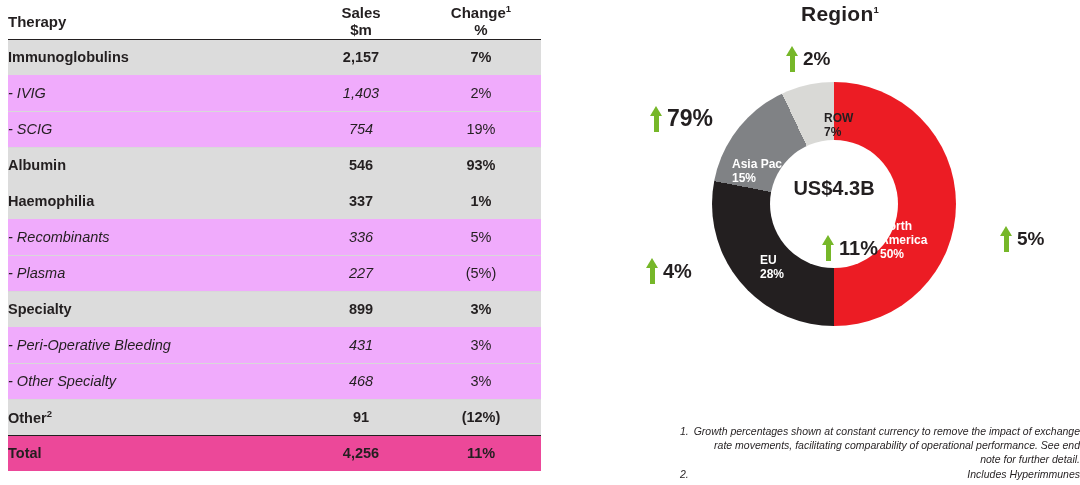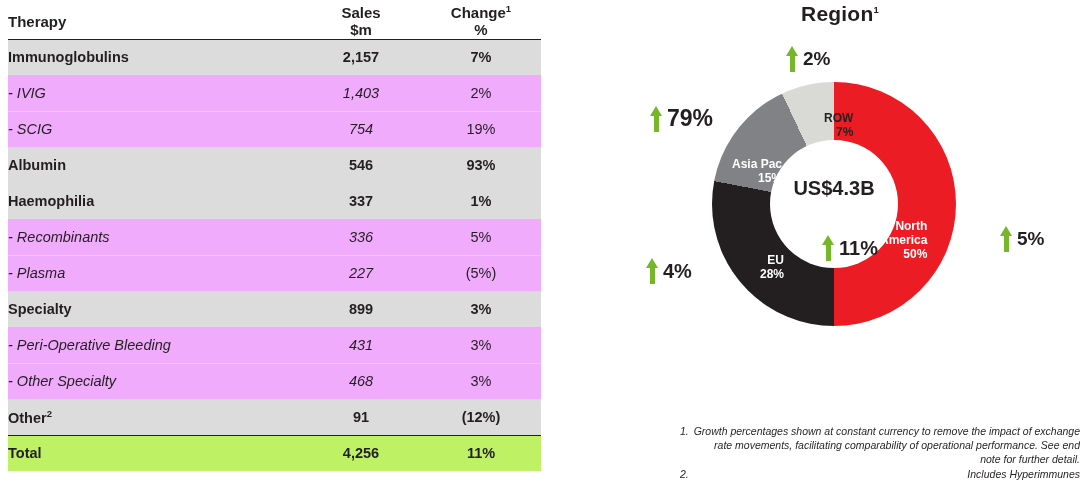--- a/index.html
+++ b/index.html
@@ -39,21 +39,21 @@
     line-height: 1.15;
   }
   .th-label { text-align: left; }
   .th-num { text-align: center; }
   thead tr { border-bottom: 1.6px solid #231f20; }
   .sup { font-size: 9.5px; vertical-align: super; }
 
   tbody tr { height: 36px; }
   tbody tr.shaded { background: #dcdcdc; }
   tbody tr.plain { background: #f0abfc; border-bottom: 1px solid #d8d8d8; }
-  tbody tr.total-row { border-top: 1.6px solid #231f20; background:#bef264; }
+  tbody tr.total-row { border-top: 1.6px solid #231f20; background:#ec4899; }
 
   td.c-label {
     text-align: left;
     padding: 0 10px;
     white-space: nowrap;
   }
   td.c-num {
     text-align: center;
     padding: 0 10px;
     width: 120px;
@@ -106,21 +106,21 @@
     transform: translate(-50%, -50%);
     font-size: 20px;
     font-weight: bold;
     white-space: nowrap;
     color: #231f20;
   }
   #center-value { margin-top: -16px; }
 
   .slice-label {
     position: absolute;
-    text-align: right;
+    text-align: left;
     font-size: 12px;
     font-weight: bold;
     line-height: 1.15;
     white-space: nowrap;
   }
   .slice-label .pct { font-weight: bold; }
   .label-na { color: #ffffff; left: 168px; top: 138px; }
   .label-eu { color: #ffffff; left: 48px; top: 172px; }
   .label-ap { color: #ffffff; left: 20px; top: 76px; }
   .label-row { color: #231f20; left: 112px; top: 30px; }

